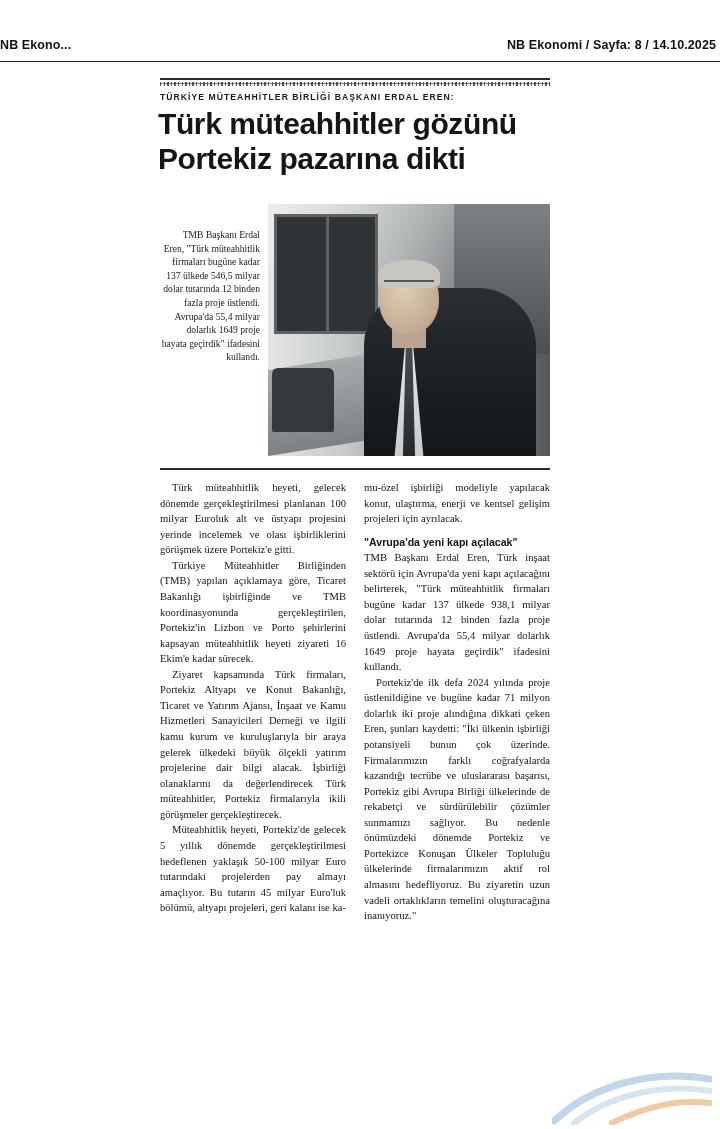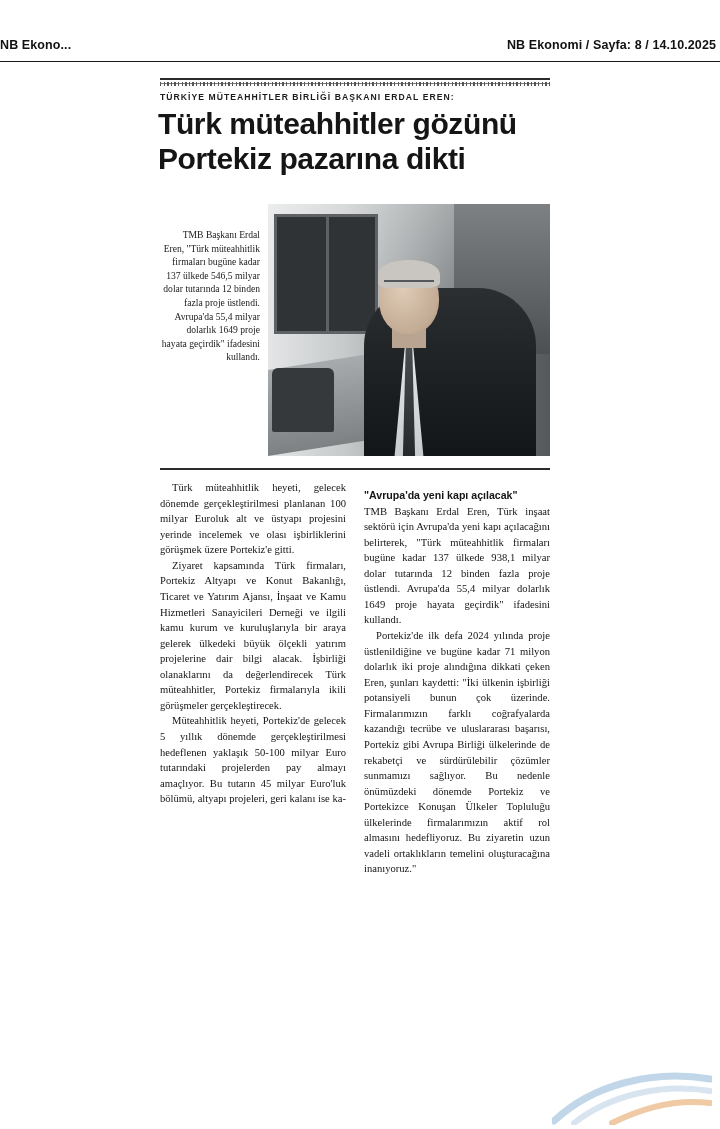--- a/index.html
+++ b/index.html
@@ -286,24 +286,26 @@
     <div class="glasses"></div>
   </div>
 
   <div class="caption">TMB Başkanı Erdal Eren, "Türk müteahhitlik firmaları bugüne kadar 137 ülkede 546,5 milyar dolar tutarında 12 binden fazla proje üstlendi. Avrupa'da 55,4 milyar dolarlık 1649 proje hayata geçirdik" ifadesini kullandı.</div>
 
   <div class="rule-mid"></div>
 
   <div class="cols">
     <div class="col">
       <p>Türk müteahhitlik heyeti, gelecek dönemde gerçekleştirilmesi planlanan 100 milyar Euroluk alt ve üstyapı projesini yerinde incelemek ve olası işbirliklerini görüşmek üzere Portekiz'e gitti.</p>
+      <p>Türkiye Müteahhitler Birliğinden (TMB) yapılan açıklamaya göre, Ticaret Bakanlığı işbirliğinde ve TMB koordinasyonunda gerçekleştirilen, Portekiz'in Lizbon ve Porto şehirlerini kapsayan müteahhitlik heyeti ziyareti 16 Ekim'e kadar sürecek.</p>
       <p>Ziyaret kapsamında Türk firmaları, Portekiz Altyapı ve Konut Bakanlığı, Ticaret ve Yatırım Ajansı, İnşaat ve Kamu Hizmetleri Sanayicileri Derneği ve ilgili kamu kurum ve kuruluşlarıyla bir araya gelerek ülkedeki büyük ölçekli yatırım projelerine dair bilgi alacak. İşbirliği olanaklarını da değerlendirecek Türk müteahhitler, Portekiz firmalarıyla ikili görüşmeler gerçekleştirecek.</p>
       <p>Müteahhitlik heyeti, Portekiz'de gelecek 5 yıllık dönemde gerçekleştirilmesi hedeflenen yaklaşık 50-100 milyar Euro tutarındaki projelerden pay almayı amaçlıyor. Bu tutarın 45 milyar Euro'luk bölümü, altyapı projeleri, geri kalanı ise ka-</p>
     </div>
     <div class="col">
+      <p class="noind">mu-özel işbirliği modeliyle yapılacak konut, ulaştırma, enerji ve kentsel gelişim projeleri için ayrılacak.</p>
       <h3>"Avrupa'da yeni kapı açılacak"</h3>
       <p class="noind">TMB Başkanı Erdal Eren, Türk inşaat sektörü için Avrupa'da yeni kapı açılacağını belirterek, "Türk müteahhitlik firmaları bugüne kadar 137 ülkede 938,1 milyar dolar tutarında 12 binden fazla proje üstlendi. Avrupa'da 55,4 milyar dolarlık 1649 proje hayata geçirdik" ifadesini kullandı.</p>
       <p>Portekiz'de ilk defa 2024 yılında proje üstlenildiğine ve bugüne kadar 71 milyon dolarlık iki proje alındığına dikkati çeken Eren, şunları kaydetti: "İki ülkenin işbirliği potansiyeli bunun çok üzerinde. Firmalarımızın farklı coğrafyalarda kazandığı tecrübe ve uluslararası başarısı, Portekiz gibi Avrupa Birliği ülkelerinde de rekabetçi ve sürdürülebilir çözümler sunmamızı sağlıyor. Bu nedenle önümüzdeki dönemde Portekiz ve Portekizce Konuşan Ülkeler Topluluğu ülkelerinde firmalarımızın aktif rol almasını hedefliyoruz. Bu ziyaretin uzun vadeli ortaklıkların temelini oluşturacağına inanıyoruz."</p>
     </div>
   </div>
 </div>
 
 <svg class="swoosh" viewBox="0 0 160 70">
   <path d="M2 66 C40 30 100 14 158 24" stroke="#8fb6d6" stroke-width="7" fill="none" stroke-linecap="round"></path>
   <path d="M22 68 C58 40 110 28 158 36" stroke="#b9cfe4" stroke-width="6" fill="none" stroke-linecap="round"></path>

